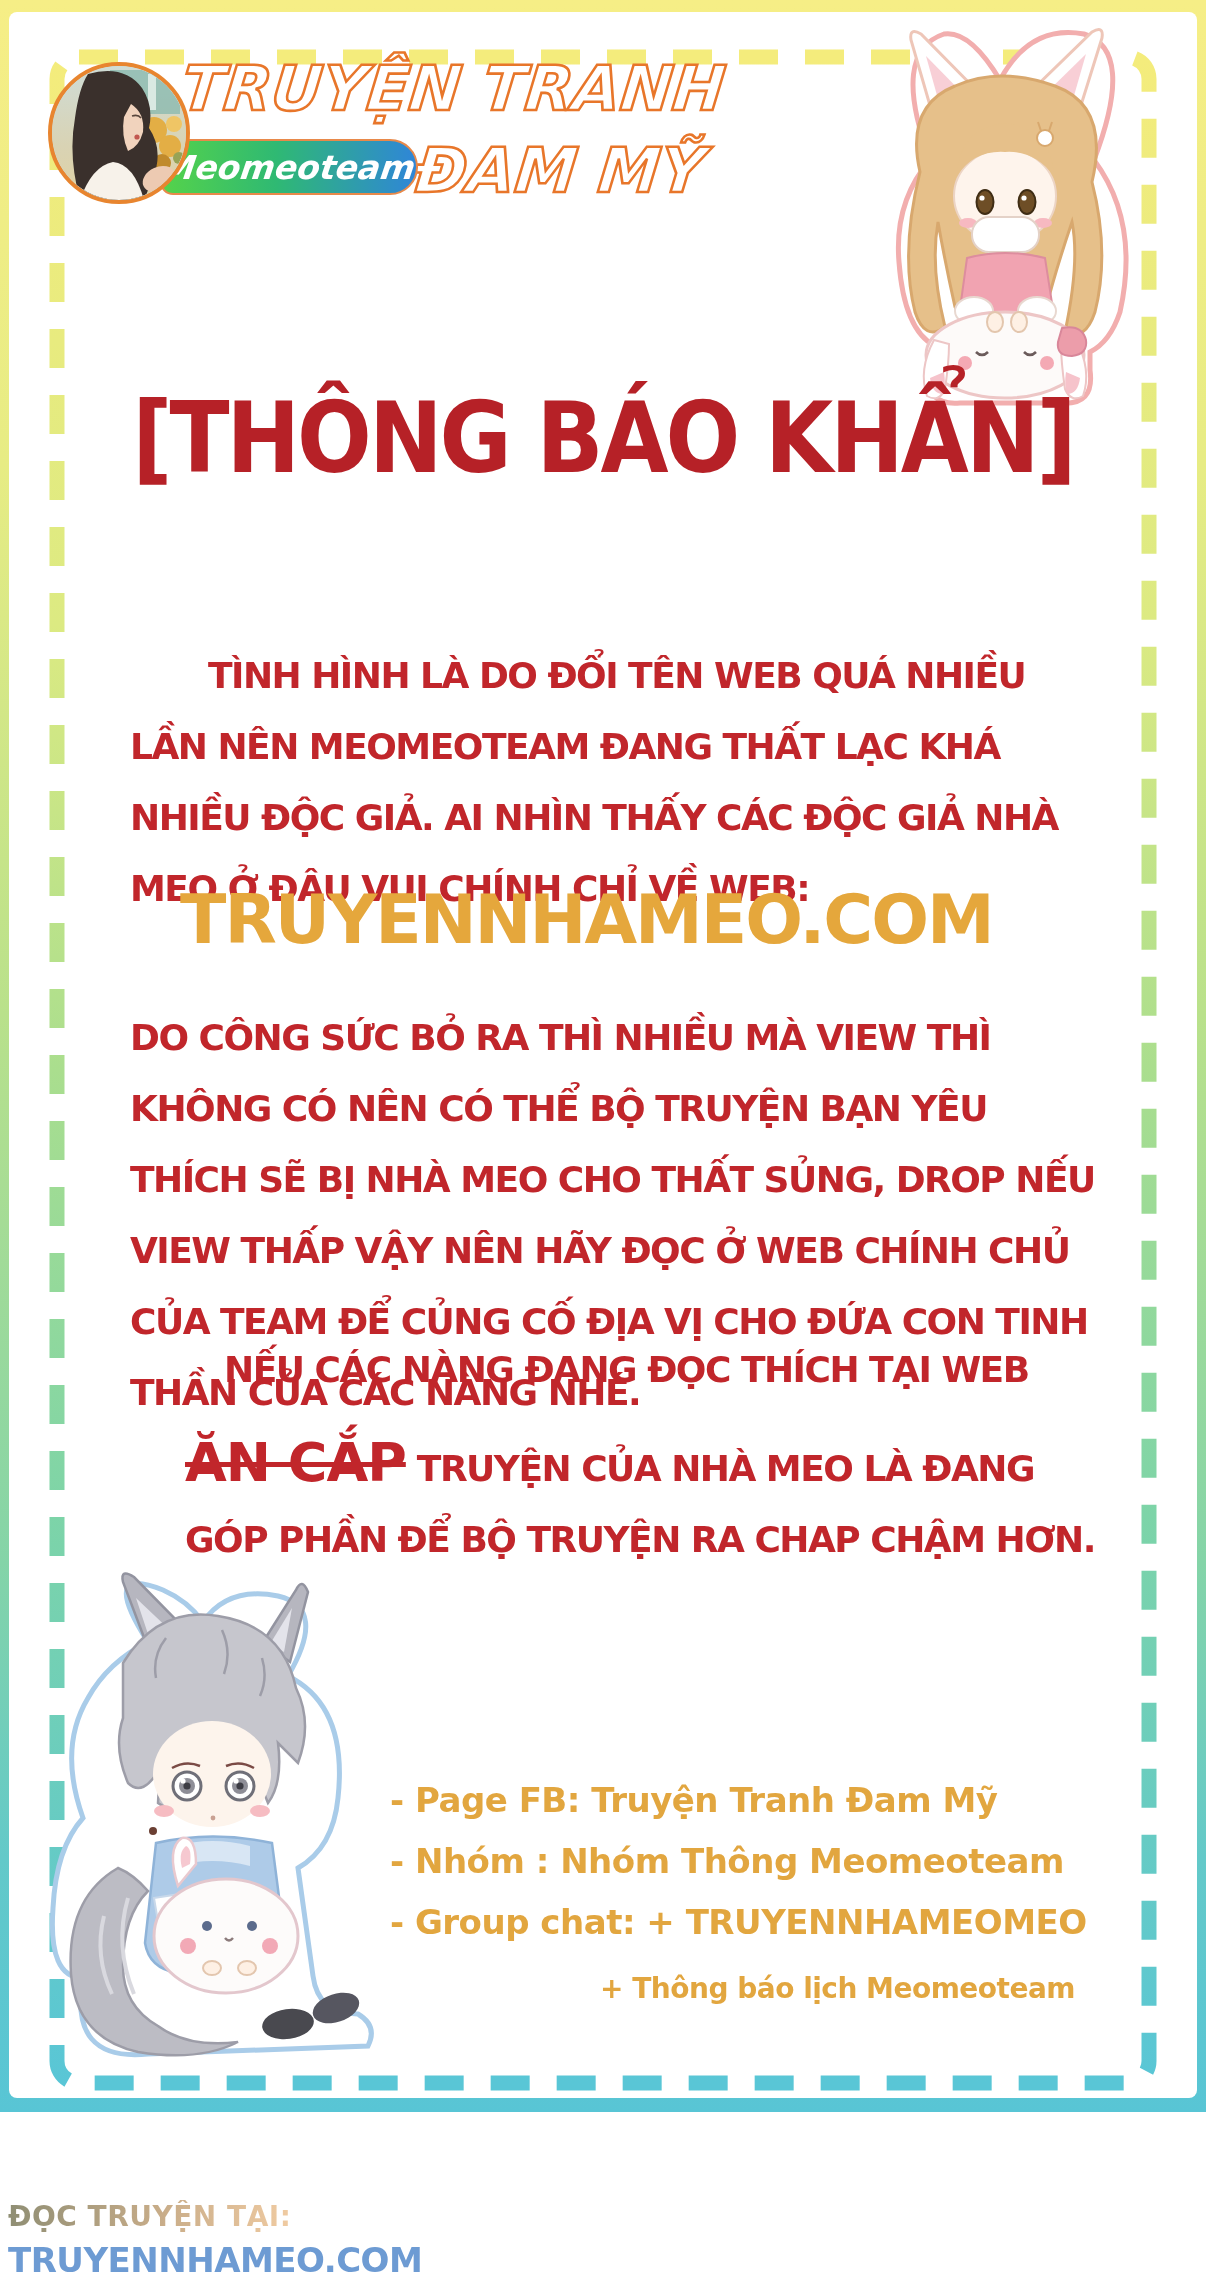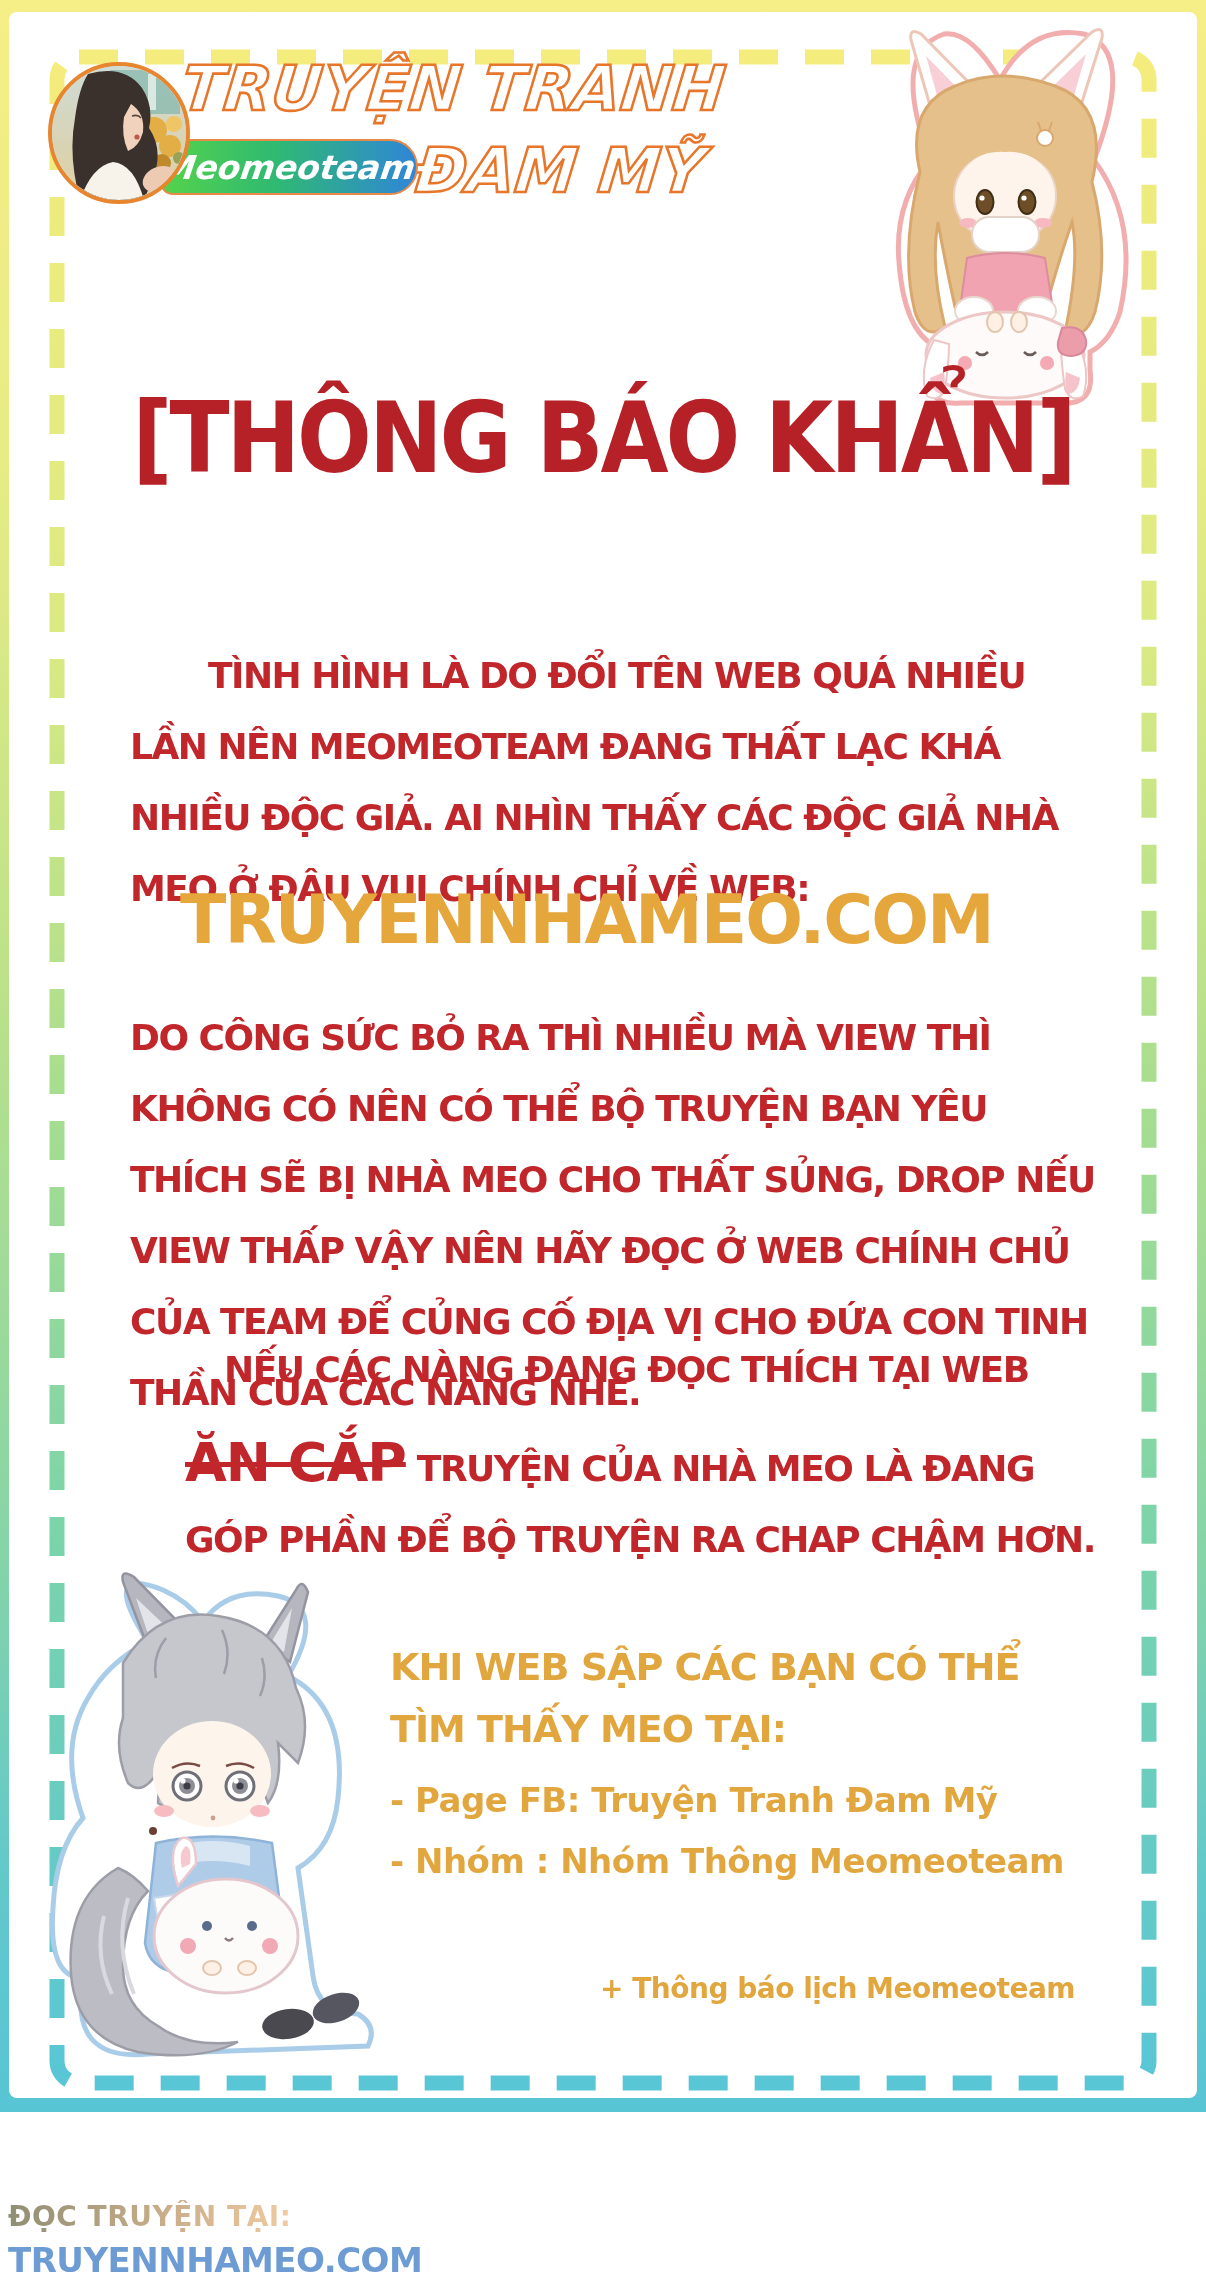--- a/index.html
+++ b/index.html
@@ -190,23 +190,23 @@
     <circle cx="244" cy="400" r="8" fill="#f2a9b6"></circle>
     <path d="M199,392 q4,5 8,0" stroke="#8c7b7b" stroke-width="2.4" fill="none"></path>
     <ellipse cx="186" cy="422" rx="9" ry="7" fill="#fef0e4" stroke="#e3c6ae" stroke-width="2"></ellipse>
     <ellipse cx="221" cy="422" rx="9" ry="7" fill="#fef0e4" stroke="#e3c6ae" stroke-width="2"></ellipse>
     <path d="M92,322 Q40,352 45,428 Q50,492 112,506 Q172,516 212,496 Q162,502 132,480 Q97,460 97,420 Q97,370 122,345 Q107,328 92,322 Z" fill="#bcbcc4" stroke="#9d9da8" stroke-width="2.5"></path>
     <path d="M78,370 q-10,40 8,78 M102,352 q-14,48 6,96" stroke="#d9d9df" stroke-width="4" fill="none"></path>
     <ellipse cx="262" cy="478" rx="26" ry="15" fill="#49494f" transform="rotate(-8 262 478)"></ellipse>
     <ellipse cx="310" cy="462" rx="24" ry="14" fill="#565660" transform="rotate(-18 310 462)"></ellipse>
   </svg>
 
-  <div class="gold contact-heading">KHI WEB SẬP CÁC BẠN CÓ THỂ TÌM THẤY MEO TẠI:</div>
   <div class="gold contact-list">
     <div class="item">- Page FB: Truyện Tranh Đam Mỹ</div>
     <div class="item">- Nhóm : Nhóm Thông Meomeoteam</div>
+    <div class="item">- Group chat: + TRUYENNHAMEOMEO</div>
   </div>
   <div class="gold contact-extra">+ Thông báo lịch Meomeoteam</div>
 
   <div class="footer-label">ĐỌC TRUYỆN TẠI:</div>
   <div class="footer-url">TRUYENNHAMEO.COM</div>
 
 </div>
 
 </body></html>

